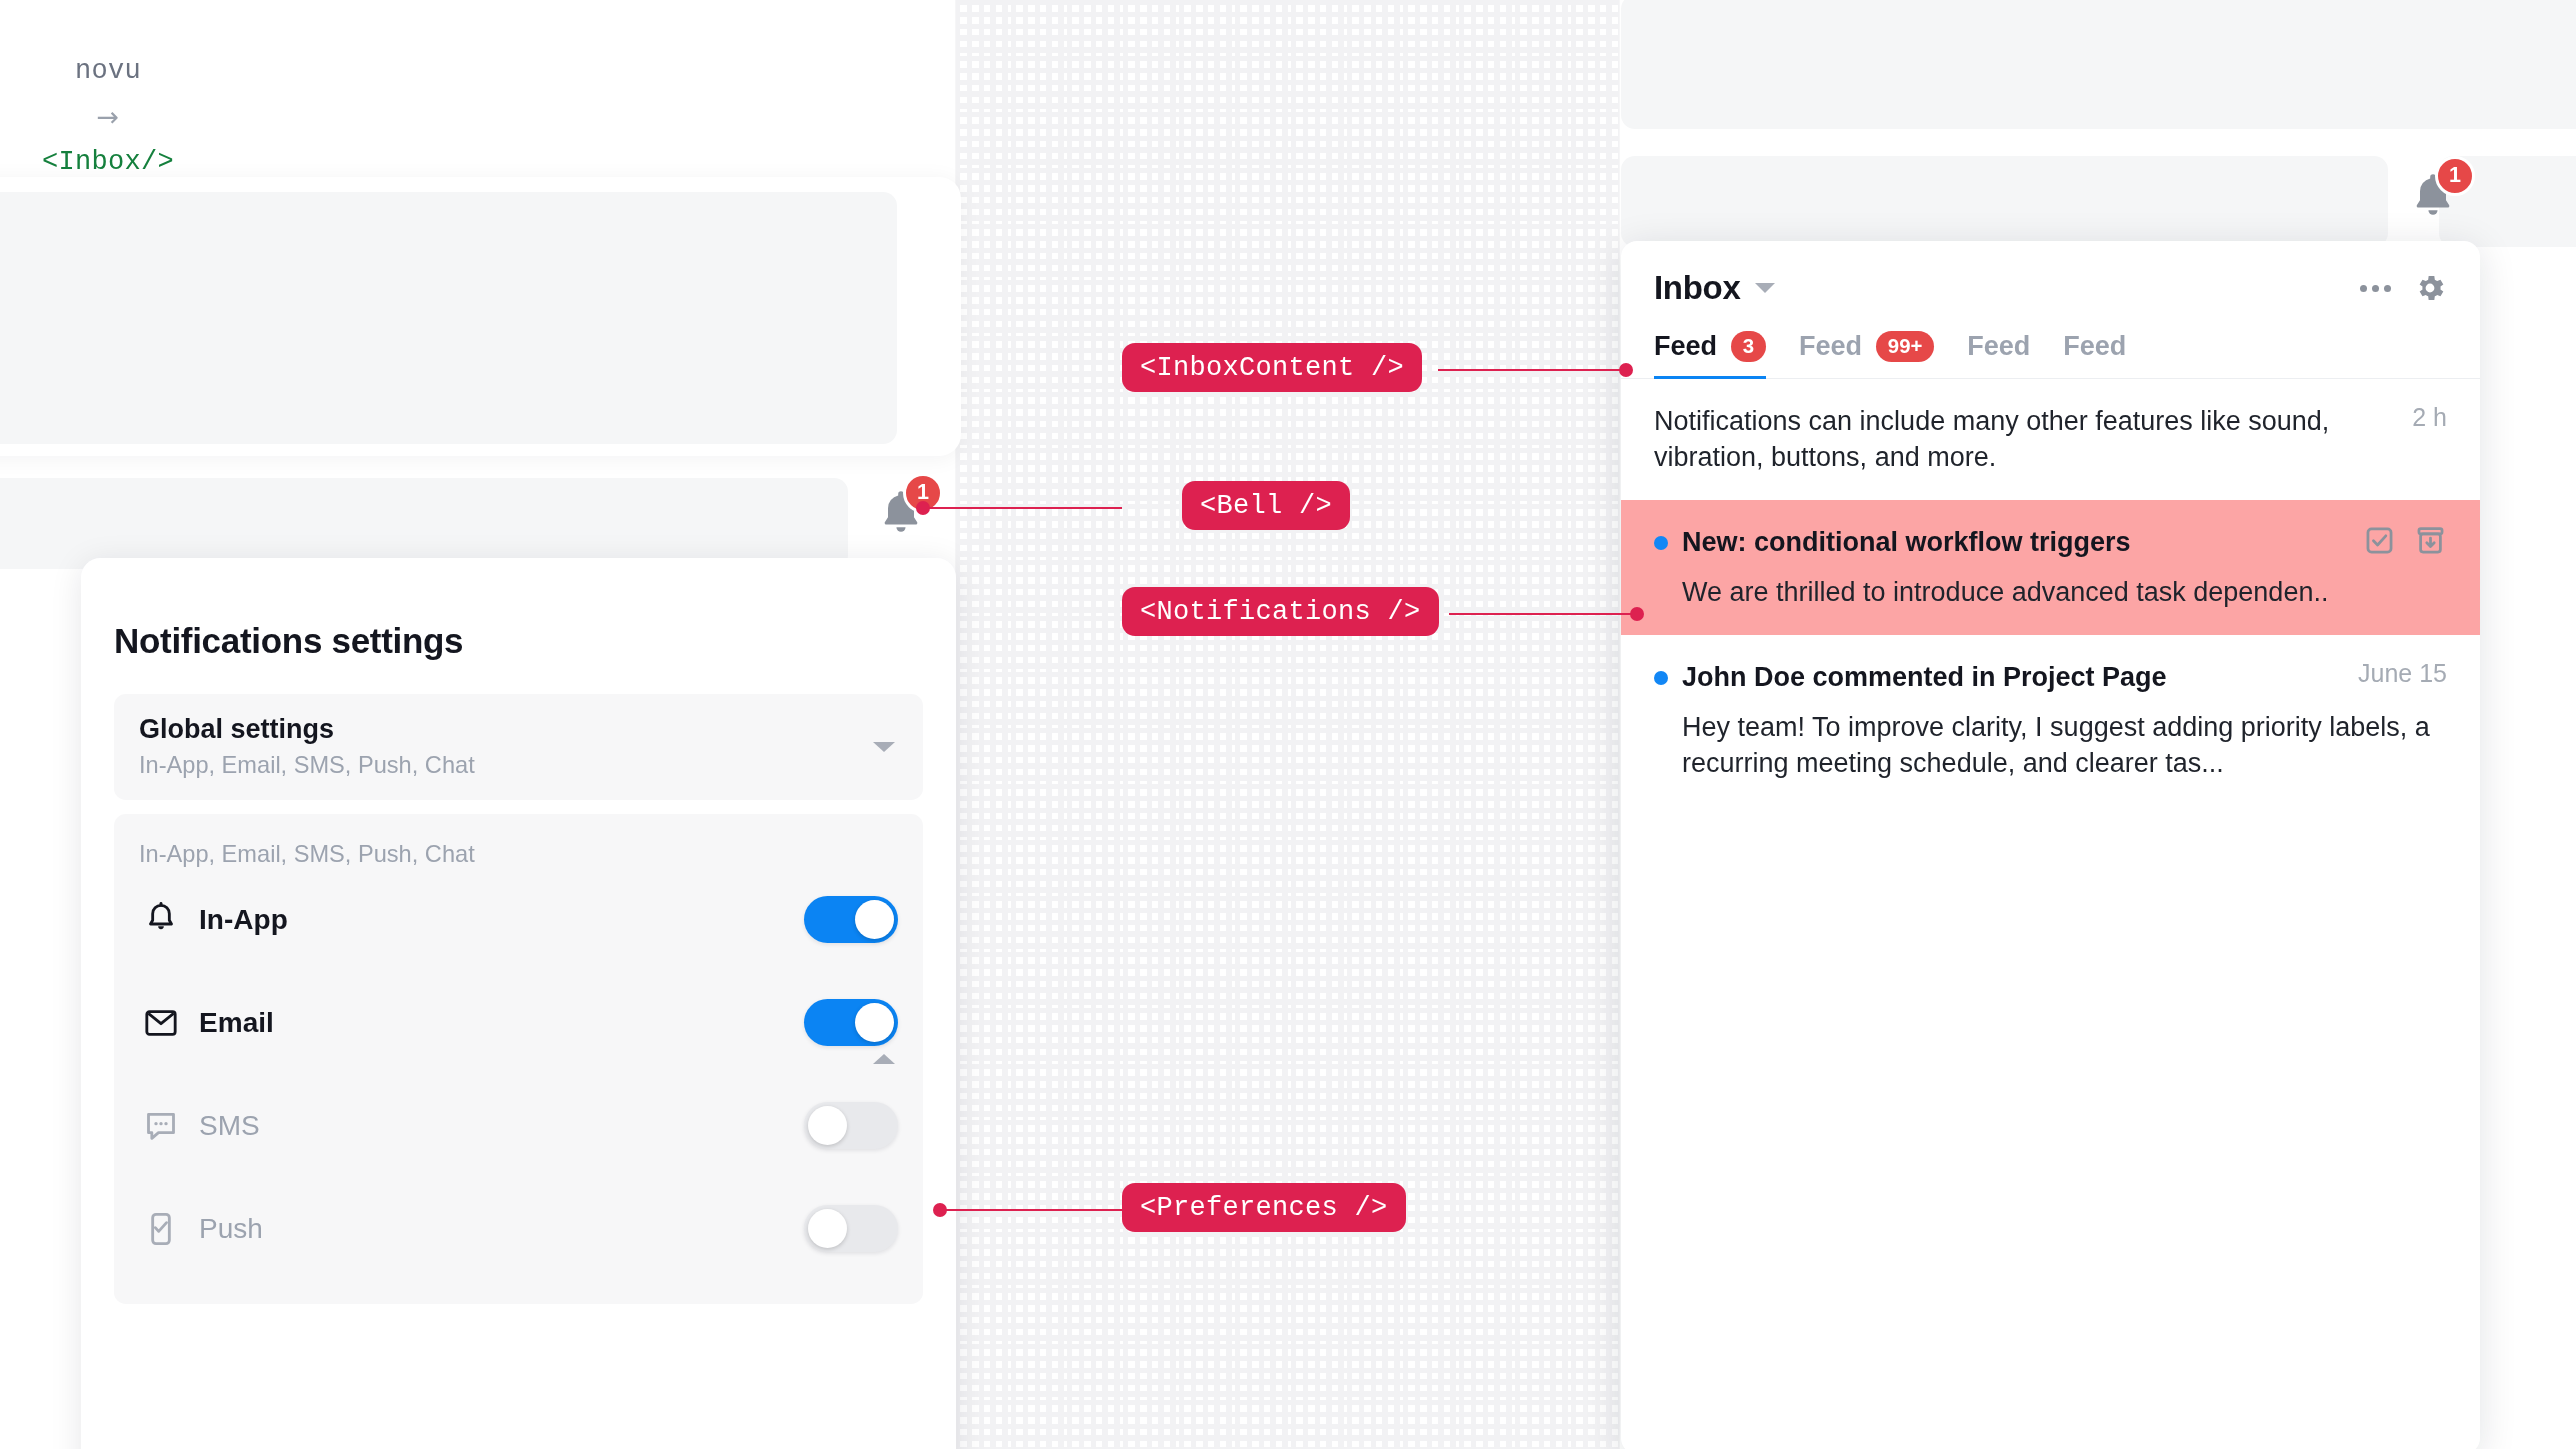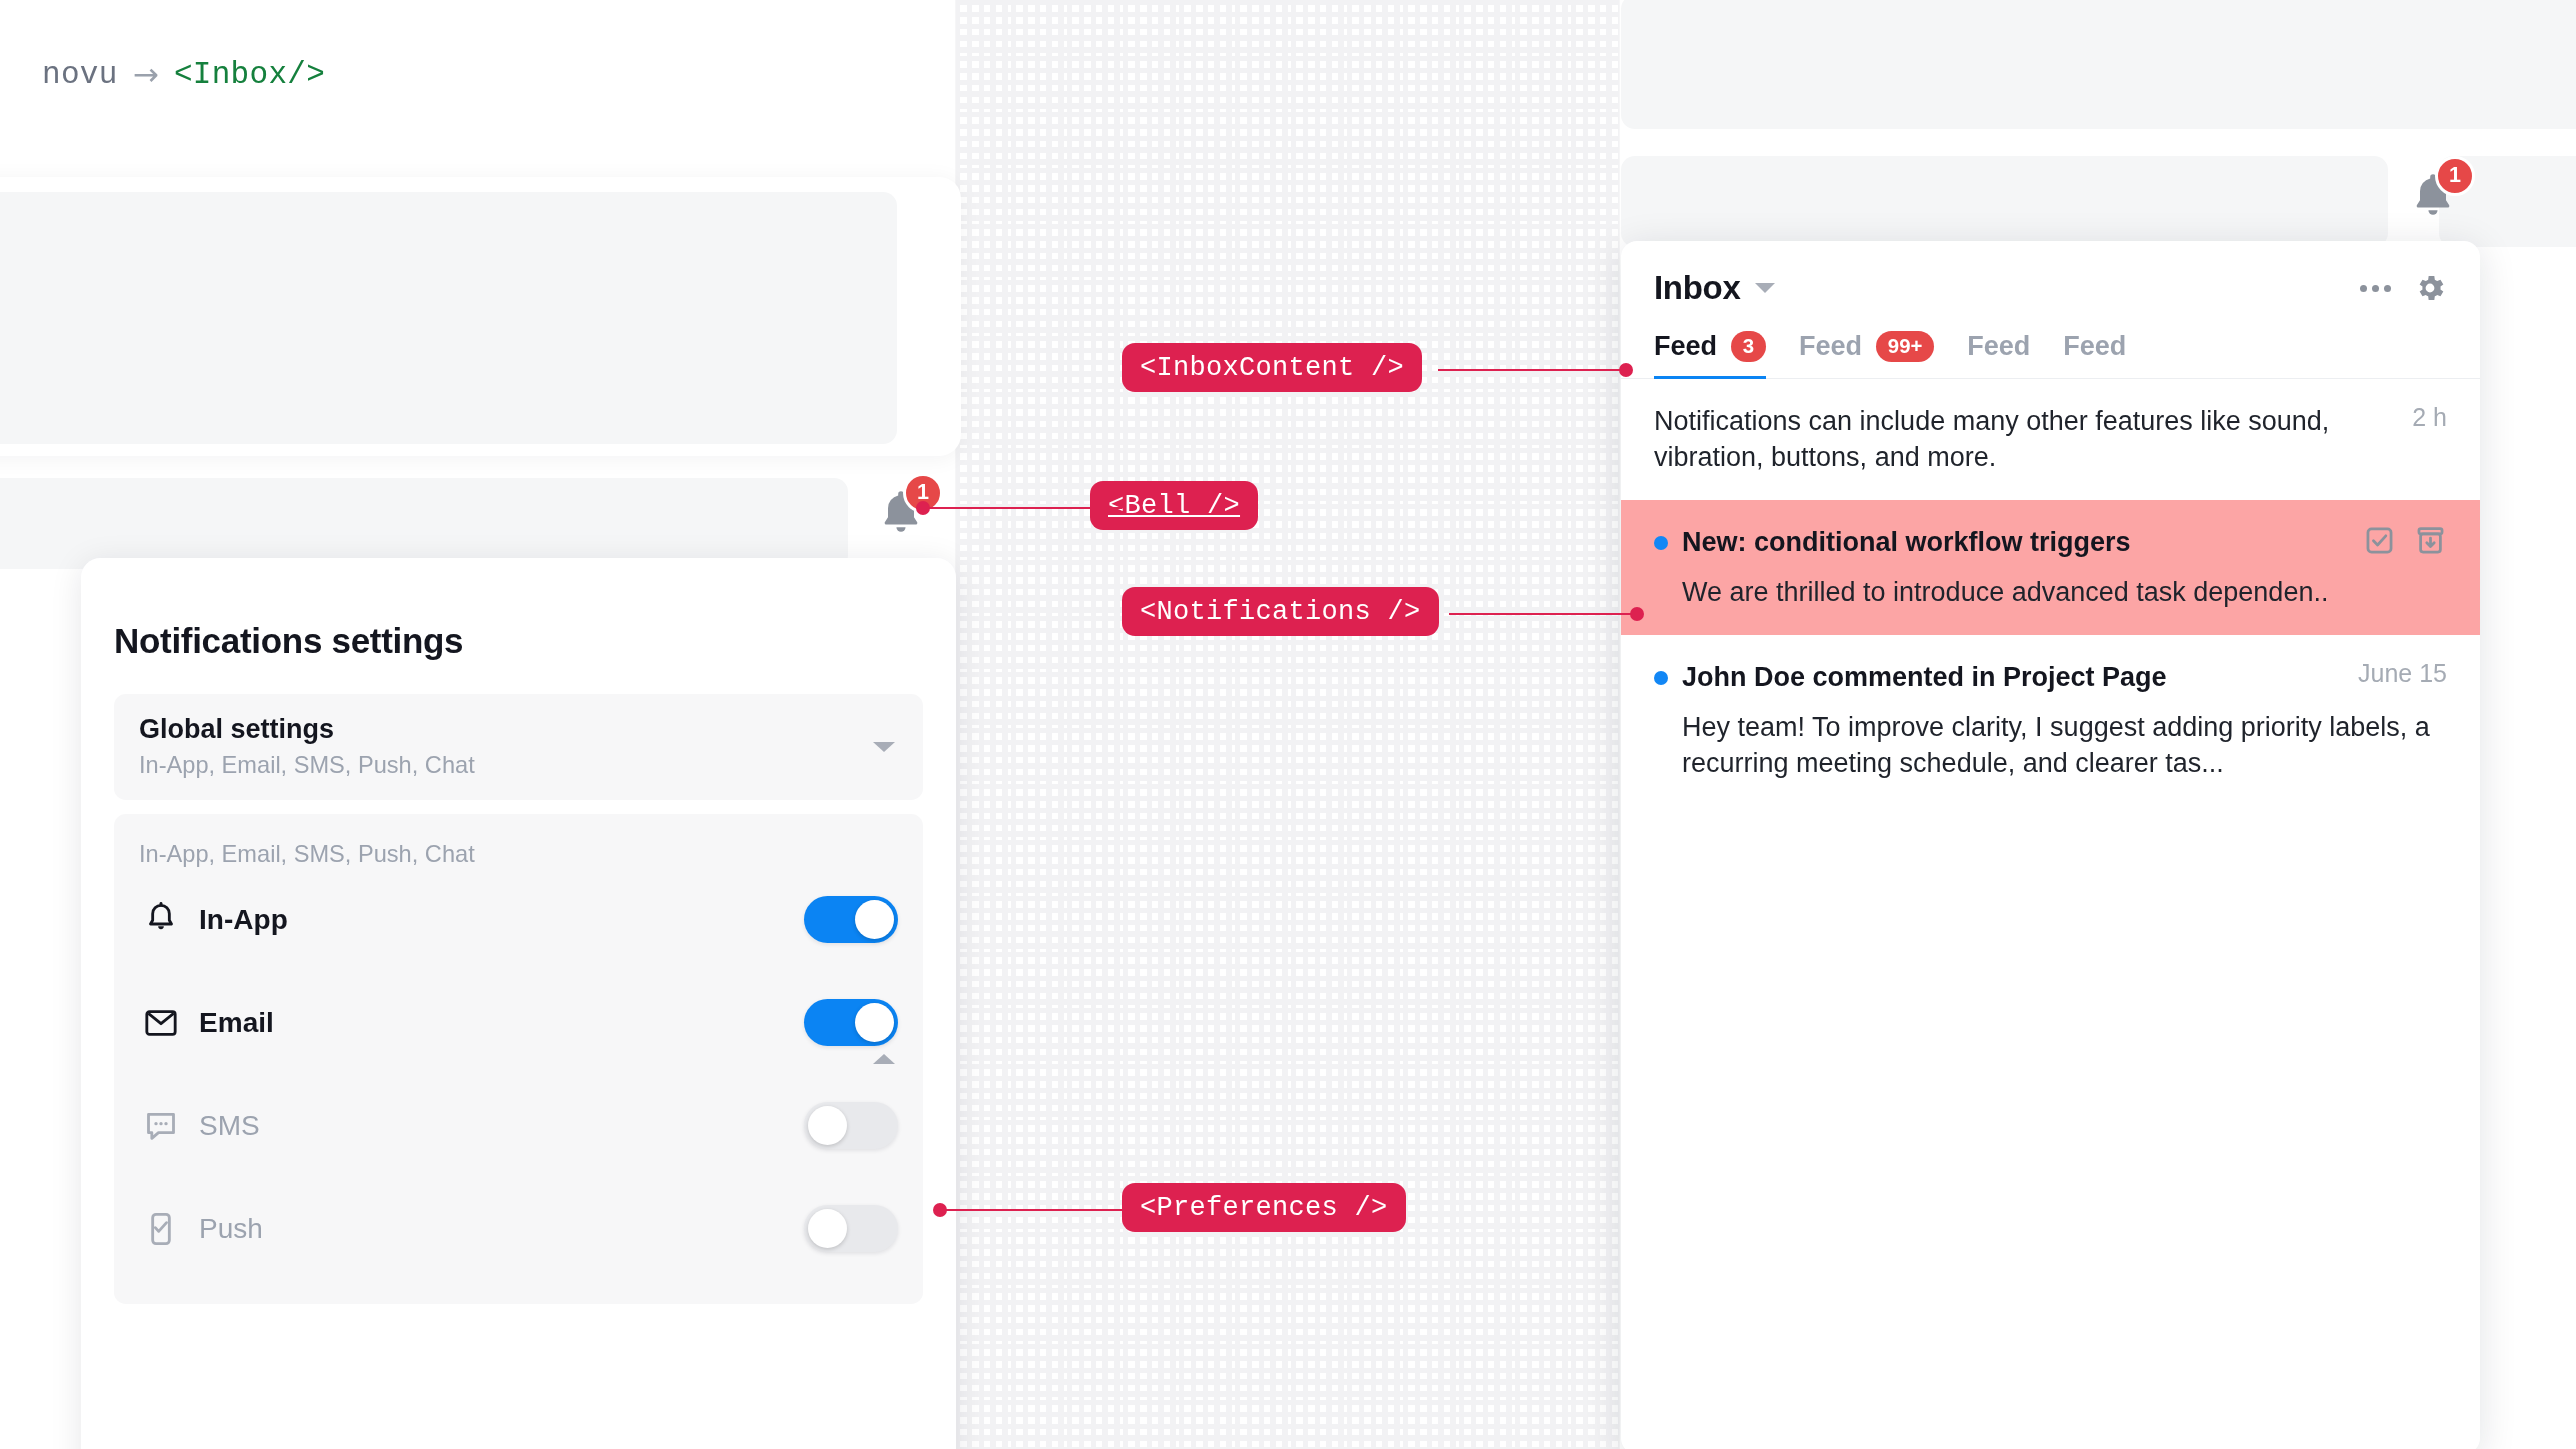--- a/index.html
+++ b/index.html
@@ -26,23 +26,24 @@
   #grid::before, #grid::after {
     content:""; position:absolute; top:0; bottom:0; width:1.1px; background:#f0f0f2;
   }
   #grid::before { left: 0; }
   #grid::after  { right: 0; }
 
   
   #breadcrumb {
     position: absolute; left: 42px; top: 56px;
     font-family: "Liberation Mono", monospace;
-    font-size: 31px; color: #6b7280; letter-spacing: 0.3px;
+    font-size: 27px; color: #6b7280; letter-spacing: 0.3px;
     display: flex; align-items: center; gap: 15px;
     white-space: nowrap;
+    flex-direction: column;
   }
   #breadcrumb .arrow { color: #9aa1ac; font-family:"DejaVu Sans", sans-serif; }
   #breadcrumb .leaf { color: #15803d; }
 
   
   .mock-window {
     position: absolute; left: -64px; top: 177px; width: 1025px; height: 279px;
     background: #ffffff; border-radius: 21.5px;
     box-shadow: 0 2.1px 21.5px rgba(17,24,39,.05);
   }
@@ -359,21 +360,21 @@
       <div class="notif-title">John Doe commented in Project Page</div>
       <div class="notif-time">June 15</div>
     </div>
     <div class="notif-body indent" style="margin-top:14px">Hey team! To improve clarity, I suggest adding priority labels, a recurring meeting schedule, and clearer tas...</div>
   </div>
 </div>
 
 <div class="anno" style="left:1122px; top:343px;">&lt;InboxContent /&gt;</div>
 <div class="conn endR" style="left:1438px; top:369px; width:188px;"></div>
 
-<div class="anno" style="left:1090px; top:481px;text-decoration:underline;">&lt;Bell /&gt;</div>
+<div class="anno" style="left:1182px; top:481px;">&lt;Bell /&gt;</div>
 <div class="conn endL" style="left:923px; top:507px; width:199px;"></div>
 
 <div class="anno" style="left:1122px; top:587px;">&lt;Notifications /&gt;</div>
 <div class="conn endR" style="left:1449px; top:613px; width:188px;"></div>
 
 <div class="anno" style="left:1122px; top:1183px;">&lt;Preferences /&gt;</div>
 <div class="conn endL" style="left:940px; top:1209px; width:182px;"></div>
 
 
 </body></html>

